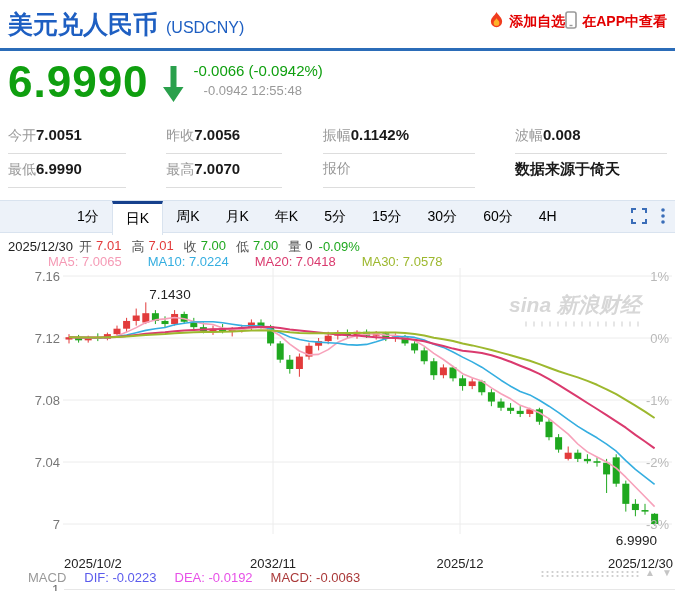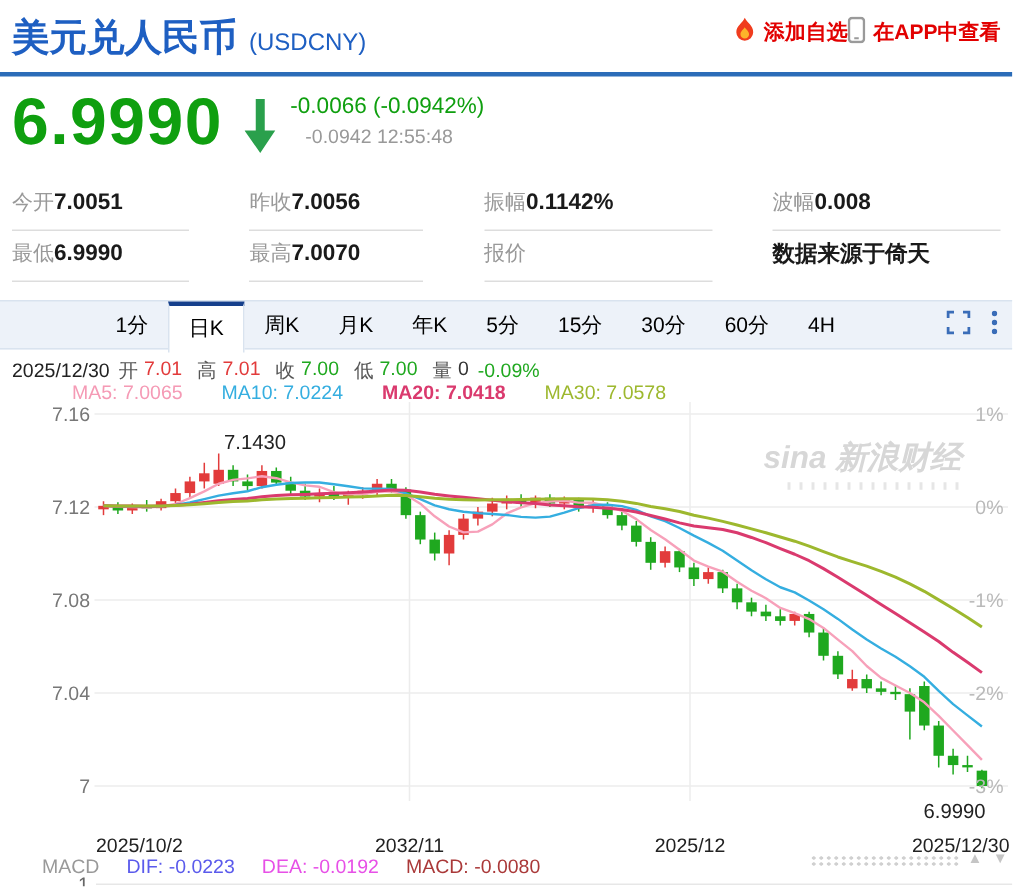--- a/index.html
+++ b/index.html
@@ -201,21 +201,21 @@
           <span style="color: rgb(85, 85, 85);">量</span>
           <span style="color: rgb(51, 51, 51);">0</span>
         </span>
       </span>
     <span id="ohlc-pct" style="color: rgb(31, 168, 31);">-0.09%</span>
   </div>
 
   <div class="ma-bar" id="ma-bar">
       <span style="color: rgb(245, 154, 181);">MA5: 7.0065</span>
       <span style="color: rgb(53, 174, 224);">MA10: 7.0224</span>
-      <span style="color: rgb(218, 58, 110); font-weight: bold;">MA20: 7.0418</span>
+      <span style="color: rgb(218, 58, 110);">MA20: 7.0418</span>
       <span style="color: rgb(157, 184, 46);">MA30: 7.0578</span>
     </div>
 
   <svg id="chart-svg" width="675" height="282">
       <line x1="273" y1="0" x2="273" y2="266" stroke="#ececec" stroke-width="1"></line>
       <line x1="460" y1="0" x2="460" y2="266" stroke="#ececec" stroke-width="1"></line>
       <line x1="63" y1="8" x2="672" y2="8" stroke="#ececec" stroke-width="1"></line>
       <line x1="63" y1="70.00000000000006" x2="672" y2="70.00000000000006" stroke="#ececec" stroke-width="1"></line>
       <line x1="63" y1="132.0000000000001" x2="672" y2="132.0000000000001" stroke="#ececec" stroke-width="1"></line>
       <line x1="63" y1="194.00000000000017" x2="672" y2="194.00000000000017" stroke="#ececec" stroke-width="1"></line>
@@ -375,20 +375,20 @@
     </div>
 
   <div class="drag-handle"></div>
   <div class="drag-arrows"><span>▲</span><span>▼</span></div>
 
   <div class="macd-bar">
     <span class="macd-title">MACD</span>
     <span id="macd-items" style="display:flex;gap:18px">
         <span style="color: rgb(91, 91, 236);">DIF: -0.0223</span>
         <span style="color: rgb(231, 80, 231);">DEA: -0.0192</span>
-        <span style="color: rgb(170, 57, 57);">MACD: -0.0080</span>
+        <span style="color: rgb(170, 57, 57);">MACD: -0.0063</span>
       </span>
   </div>
 
   <div class="macd-partial-tick">1</div>
   <div class="macd-topline"></div>
 
 </div>
 
 </body></html>

